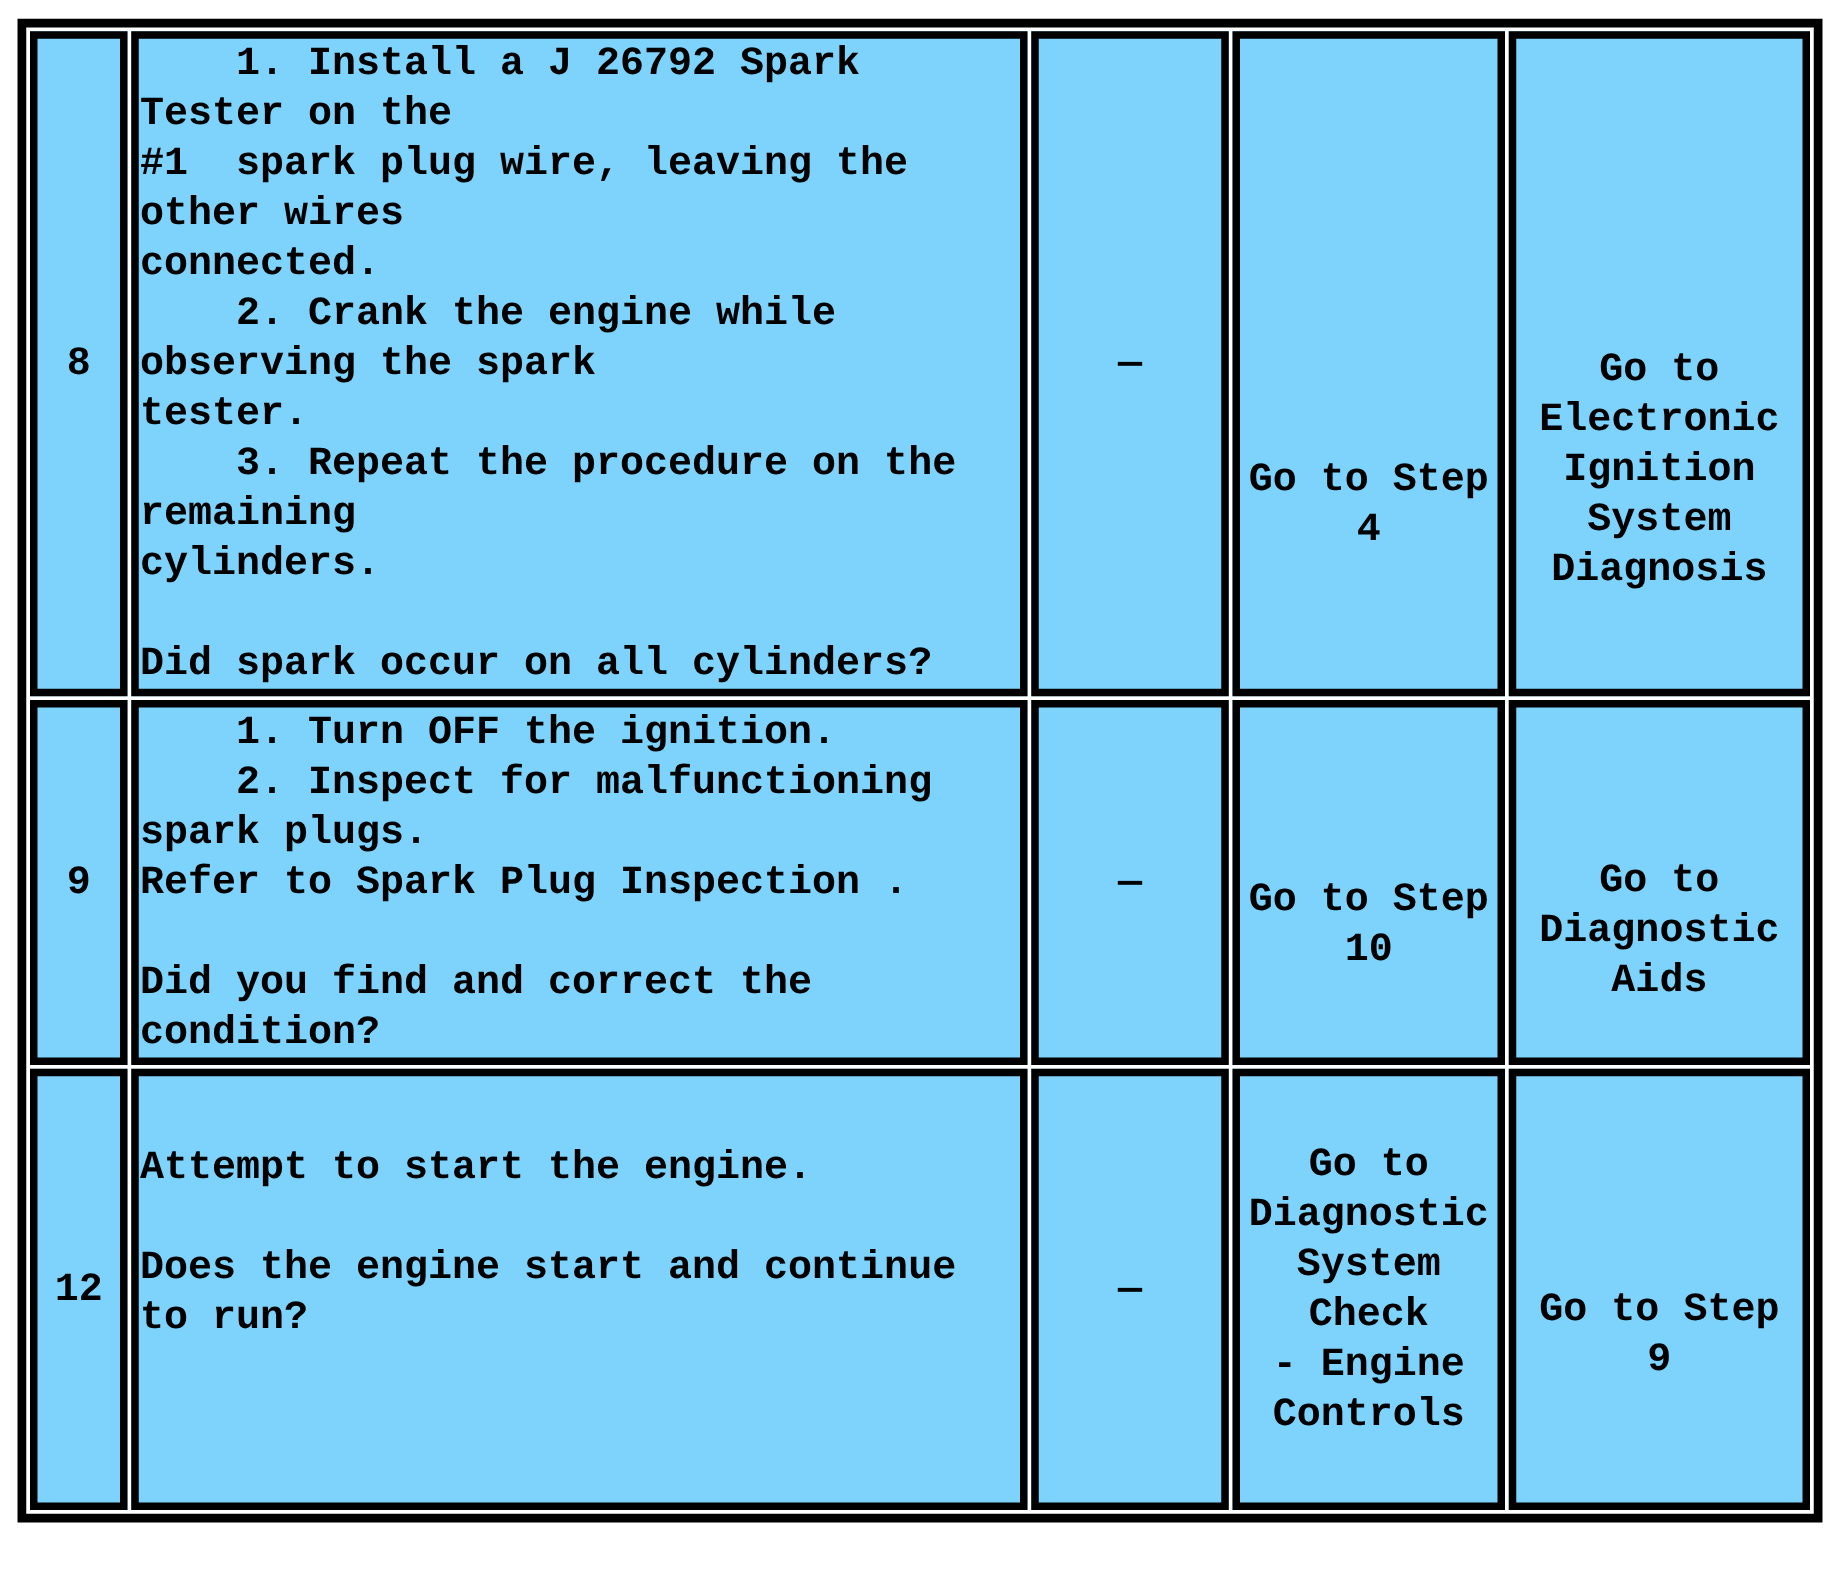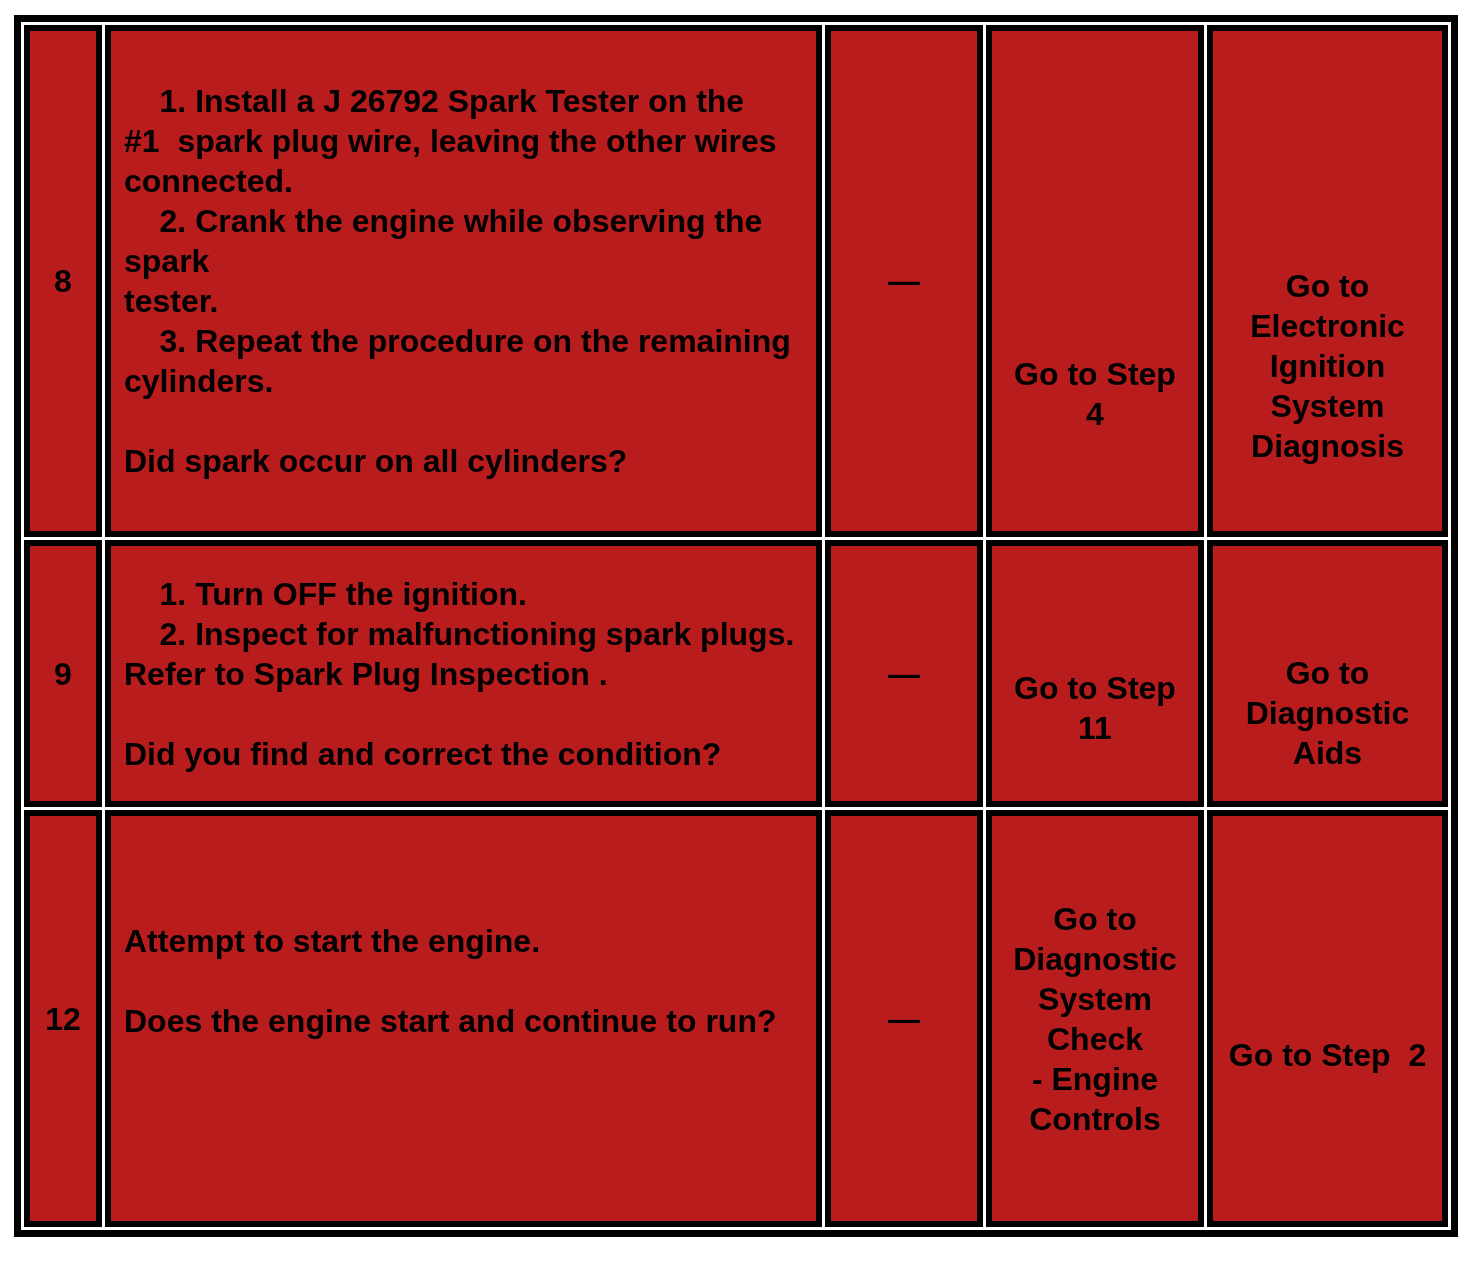--- a/index.html
+++ b/index.html
@@ -15,32 +15,32 @@
     table-layout: fixed;
     width: 1444px;
     border: 7px solid #000000;
     border-collapse: separate;
     border-spacing: 3px;
     background: #ffffff;
   }
   table.diag td {
     box-sizing: border-box;
     border: 6px solid #000000;
-    background: #b91c1c;
-    padding: 12px;
+    background: #7dd3fc;
+    padding: 0;
     vertical-align: middle;
     color: #000000;
-    font-family: Liberation Sans, sans-serif;
+    font-family: Liberation Mono, monospace;
     font-weight: bold;
     font-size: 32px;
     line-height: 40px;
   }
   tr.r8 td  { height: 512px; }
   tr.r9 td  { height: 267px; }
-  tr.r10 td { height: 417px; }
+  tr.r10 td { height: 353px; }
 
   td.c-step, td.c-value, td.c-yes, td.c-no { text-align: center; }
   td.c-action { text-align: left; }
 
   .cell {
     display: inline-block;
     white-space: pre-wrap;
     max-width: 100%;
   }
   td.c-action .cell { padding-left: 1px; }
@@ -103,21 +103,21 @@
           <span class="cell">    1. Turn OFF the ignition.
     2. Inspect for malfunctioning spark plugs.
 Refer to Spark Plug Inspection .
 
 Did you find and correct the condition?</span>
         </td>
         <td class="c-value">
           <span class="cell">—</span>
         </td>
         <td class="c-yes">
-          <span class="cell">Go to Step  11</span>
+          <span class="cell">Go to Step  10</span>
         </td>
         <td class="c-no">
           <span class="cell">Go to
 Diagnostic
 Aids</span>
         </td>
       </tr>
       <tr class="r10">
         <td class="c-step">
           <span class="cell">12</span>
@@ -131,18 +131,18 @@
           <span class="cell">—</span>
         </td>
         <td class="c-yes">
           <span class="cell">Go to
 Diagnostic
 System Check
 - Engine
 Controls</span>
         </td>
         <td class="c-no">
-          <span class="cell">Go to Step  2</span>
+          <span class="cell">Go to Step  9</span>
         </td>
       </tr>
     </tbody>
   </table>
 </div>
 
 </body></html>

